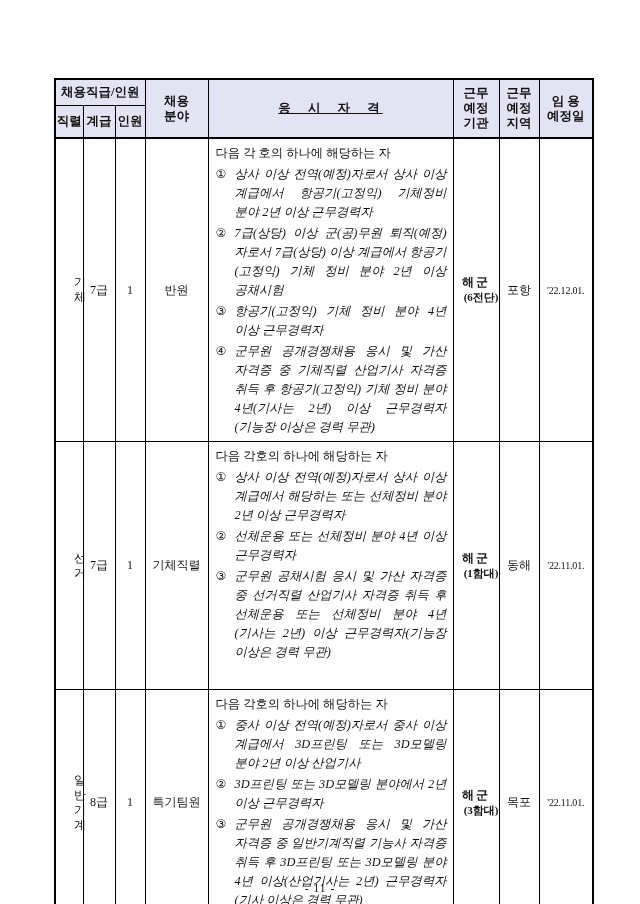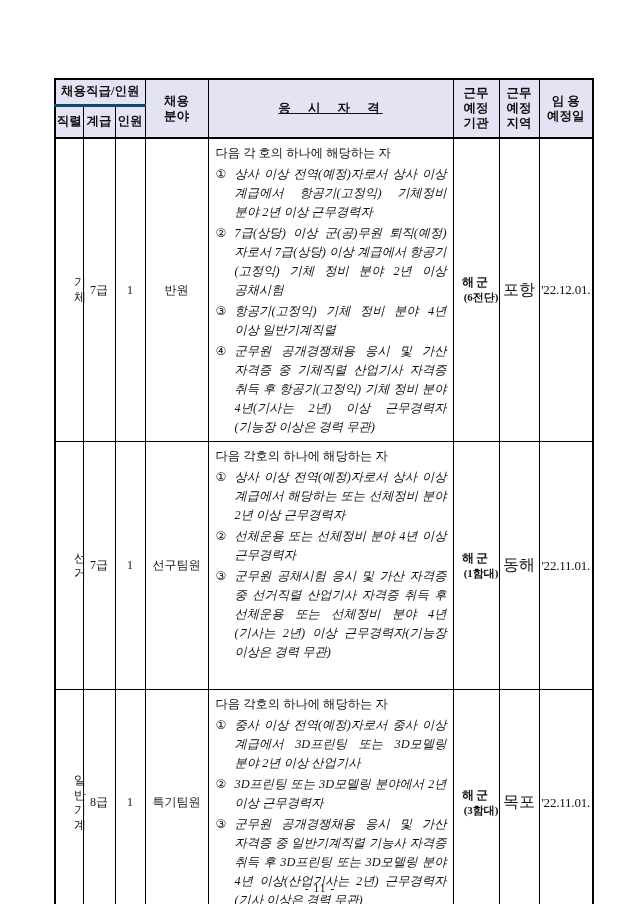--- a/index.html
+++ b/index.html
@@ -27,21 +27,21 @@
     background: var(--header-bg, #e3e3f4);
     font-weight: bold;
     font-size: 12.5px;
     text-align: center;
     vertical-align: middle;
     line-height: 15px;
     padding: 2px 0;
   }
   thead tr.h1 th { height: 26px; }
   thead tr.h2 th { height: 33px; }
-  thead th.under-group { border-top: 3px solid #0c4a6e; }
+  thead th.under-group { border-top: 1px solid #0c4a6e; }
   thead { border-bottom: 2px solid #000; }
   th .ln { display: block; }
   th.qual-head { letter-spacing: 3px; word-spacing: 8px; text-decoration: underline; }
 
   tbody td {
     font-size: 12px;
     vertical-align: middle;
     text-align: center;
     background: #fff;
   }
@@ -68,22 +68,22 @@
   .item .txt {
     flex: 1 1 auto;
     text-align: justify;
     word-break: keep-all;
     font-style: italic;
   }
 
   td.org { line-height: 15px; font-size: 12px; font-weight: bold; }
   td.org .ln2 { display: block; font-size: 11px; text-align: right; }
   td.org .ln1 { display: block; letter-spacing: 2px; }
-  td.region { font-size: 16px; }
-  td.date { font-size: 13px; padding: 0 1px; letter-spacing: -0.2px; }
+  td.region { font-size: 12px; }
+  td.date { font-size: 10px; padding: 0 1px; letter-spacing: -0.2px; }
 
   .footer {
     position: absolute;
     left: 0; right: 0;
     top: 882px;
     text-align: center;
     font-size: 11.5px;
     letter-spacing: 1px;
   }
 </style>
@@ -144,40 +144,40 @@
           <div class="item">
             <span class="num">①</span>
             <span class="txt">상사 이상 전역(예정)자로서 상사 이상 계급에서 항공기(고정익) 기체정비 분야 2년 이상 근무경력자</span>
           </div>
           <div class="item">
             <span class="num">②</span>
             <span class="txt">7급(상당) 이상 군(공)무원 퇴직(예정)자로서 7급(상당) 이상 계급에서 항공기(고정익) 기체 정비 분야 2년 이상 공채시험</span>
           </div>
           <div class="item">
             <span class="num">③</span>
-            <span class="txt">항공기(고정익) 기체 정비 분야 4년 이상 일반기계직렬</span>
+            <span class="txt">항공기(고정익) 기체 정비 분야 4년 이상 근무경력자</span>
           </div>
           <div class="item">
             <span class="num">④</span>
             <span class="txt">군무원 공개경쟁채용 응시 및 가산 자격증 중 기체직렬 산업기사 자격증 취득 후 항공기(고정익) 기체 정비 분야 4년(기사는 2년) 이상 근무경력자(기능장 이상은 경력 무관)</span>
           </div>
         </td>
         <td class="org">
           <span class="ln1">해군</span>
           <span class="ln2">(6전단)</span>
         </td>
         <td class="region">포항</td>
         <td class="date">'22.12.01.</td>
       </tr>
 
       <tr class="r2">
         <td class="jik">선거</td>
         <td>7급</td>
         <td>1</td>
-        <td>선구팀원</td>
+        <td>기체직렬</td>
         <td class="qual">
           <div class="intro">다음 각호의 하나에 해당하는 자</div>
           <div class="item">
             <span class="num">①</span>
             <span class="txt">상사 이상 전역(예정)자로서 상사 이상 계급에서 해당하는 또는 선체정비 분야 2년 이상 근무경력자</span>
           </div>
           <div class="item">
             <span class="num">②</span>
             <span class="txt">선체운용 또는 선체정비 분야 4년 이상 근무경력자</span>
           </div>

